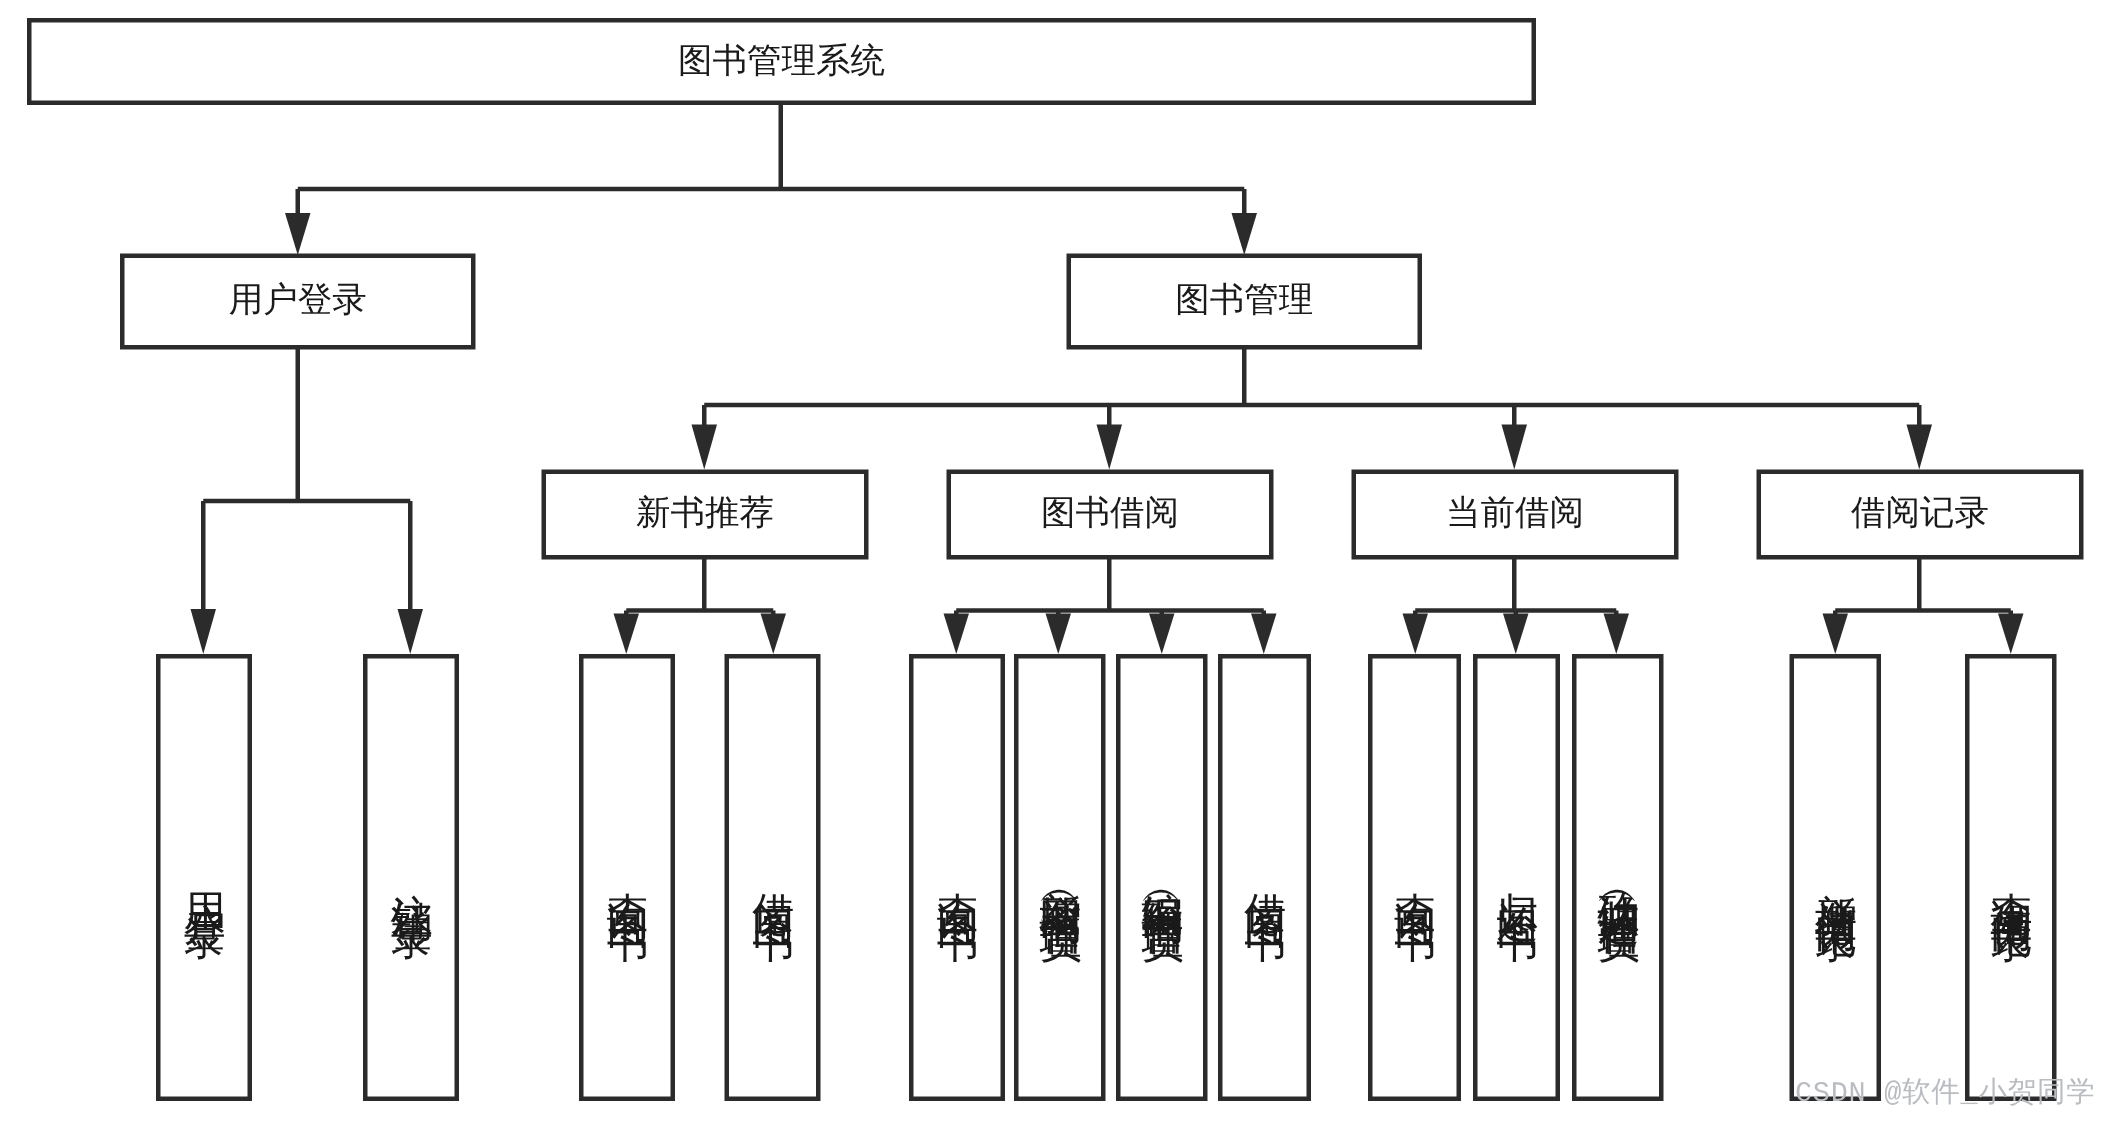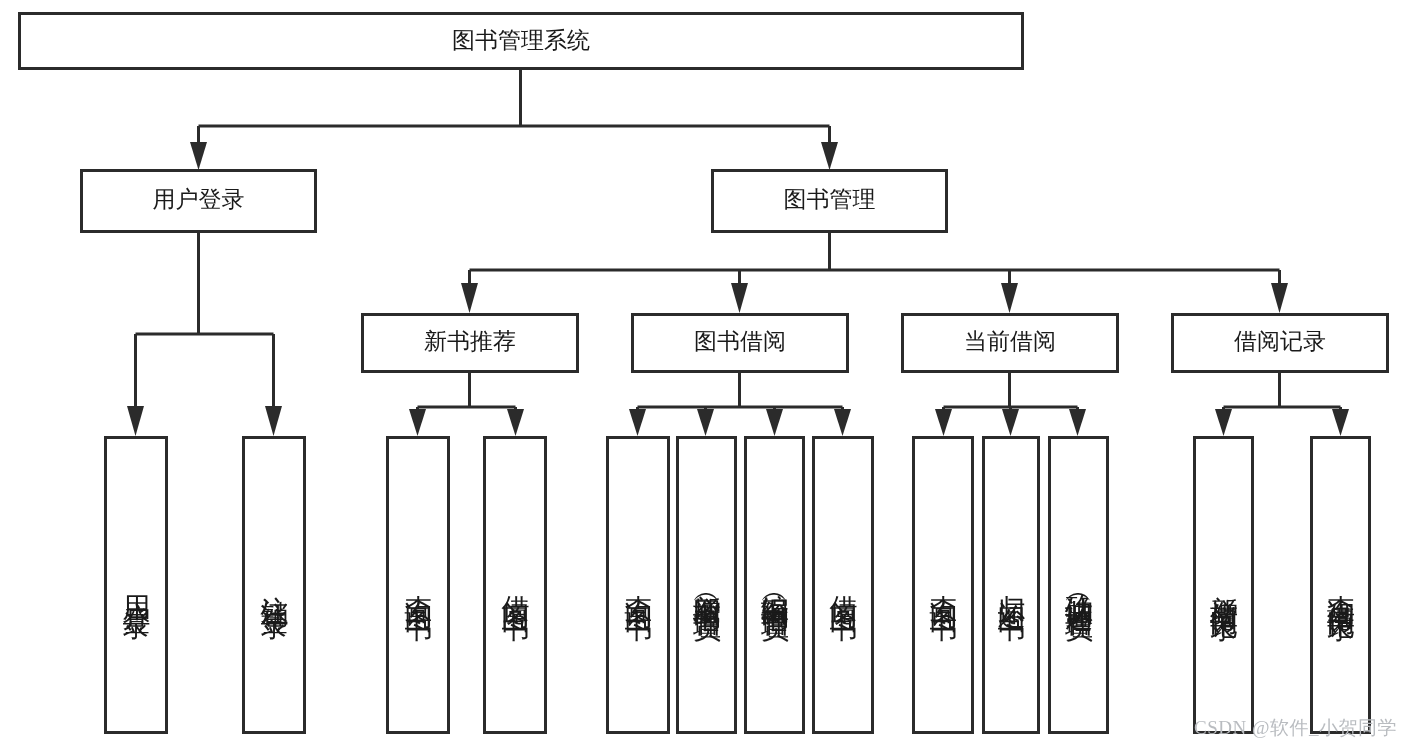--- a/index.html
+++ b/index.html
@@ -45,21 +45,21 @@
     font-family: "Liberation Sans", sans-serif;
     font-size: 23px;
     fill: #1a1a1a;
     text-anchor: middle;
     dominant-baseline: middle;
   }
   .watermark-text {
     position: absolute;
     right: 8px;
     bottom: 6px;
-    font-family: Liberation Serif, serif;
+    font-family: Liberation Mono, monospace;
     font-size: 19px;
     color: #b9bcc0;
     white-space: nowrap;
     letter-spacing: 0.5px;
     pointer-events: none;
     margin-left: 28px;
   }
 </style>
 </head>
 <body>

